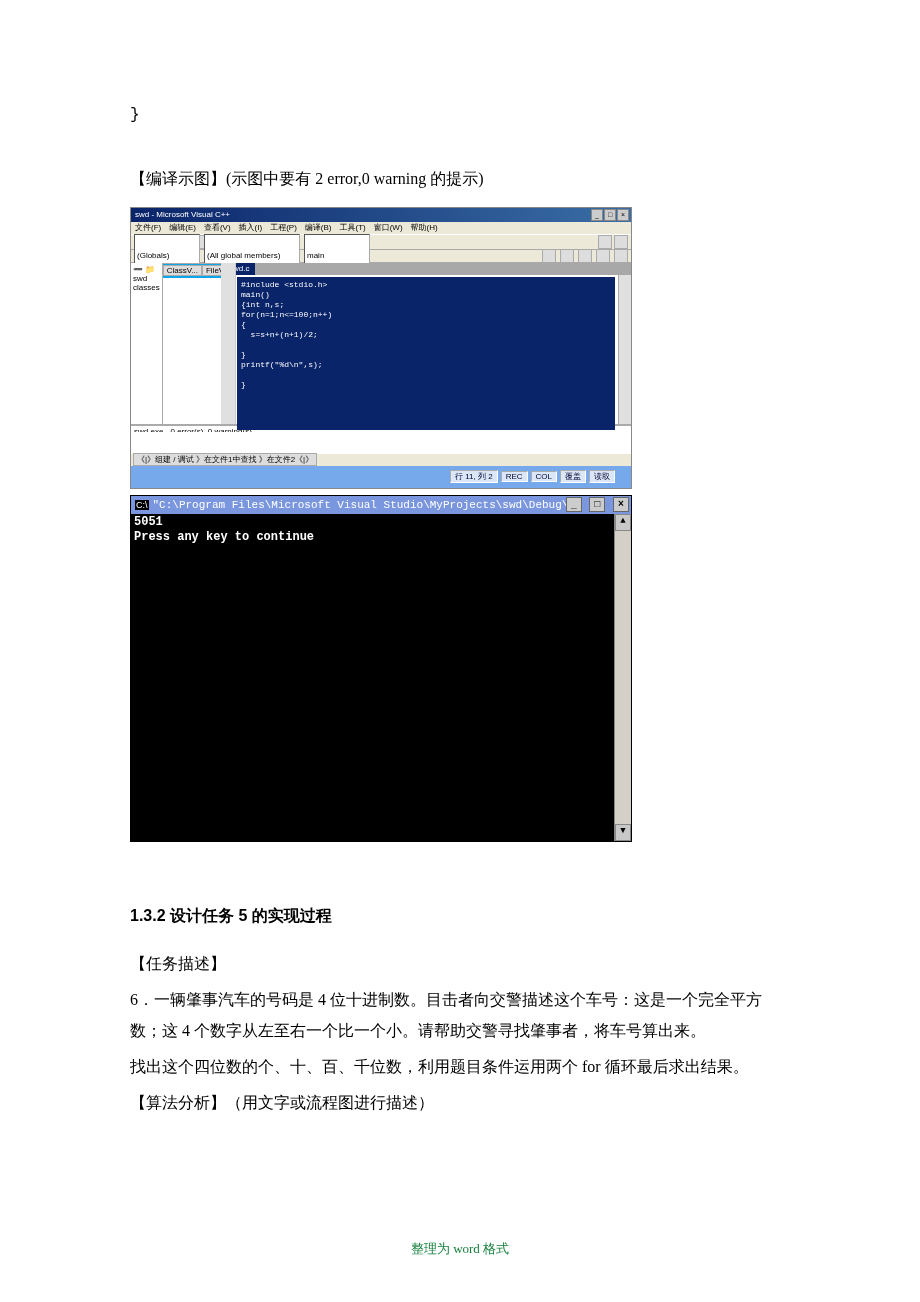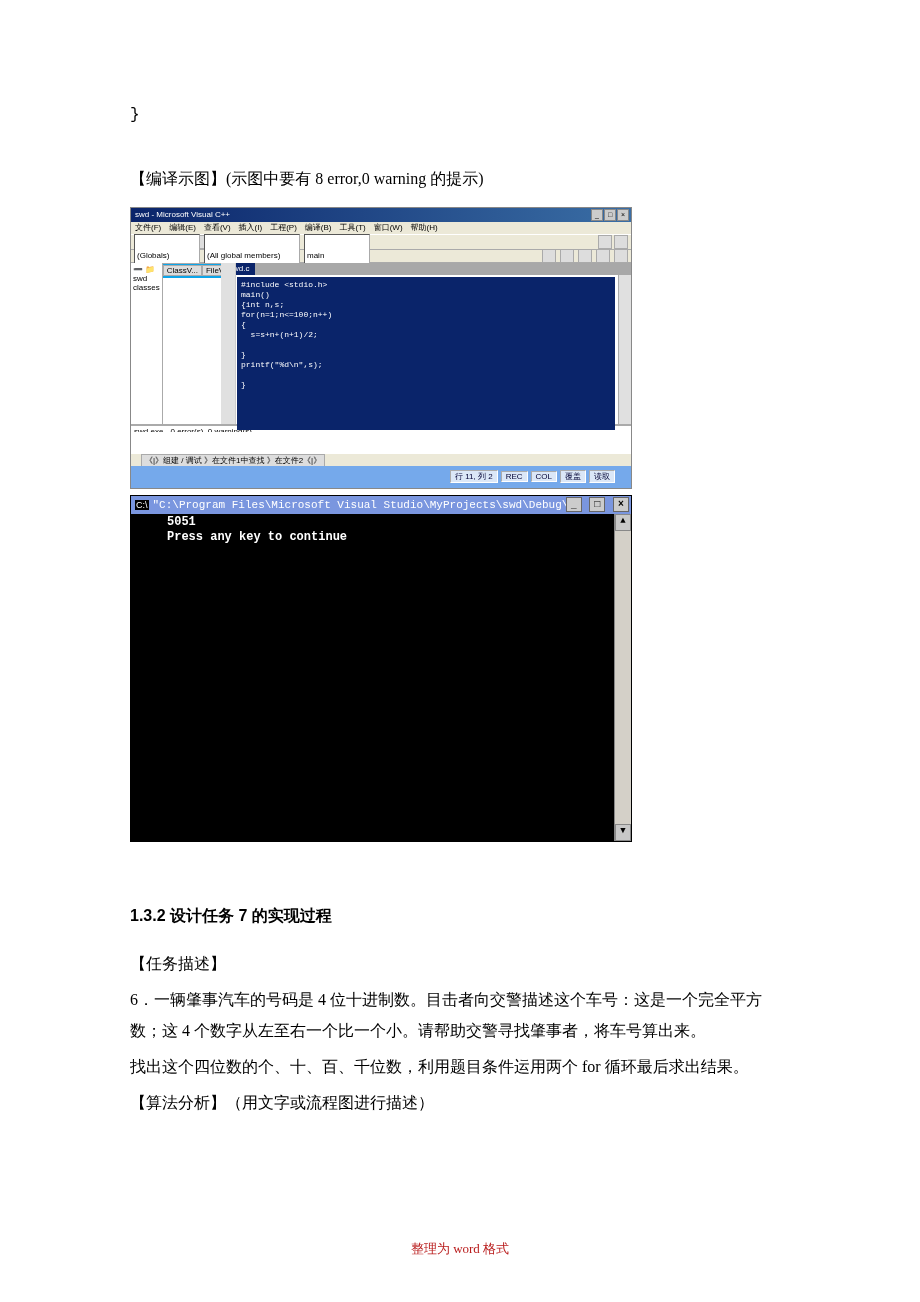--- a/index.html
+++ b/index.html
@@ -129,21 +129,21 @@
   .ide-rscroll { position:absolute; top:12px; right:0; bottom:0; width:12px; background:#e0e0e0; border-left:1px solid #aaa;}
   .ide-sidebar-tabs {
     height:14px; background:#0ea5e9; border-top:1px solid #aaa; font-size:8px; display:flex; align-items:center;
   }
   .ide-sidebar-tabs span { border:1px solid #aaa; padding:0 3px; background:#ddd;}
   .ide-output {
     height:40px; background:#fff; border-top:2px solid #aaa; font-size:8px; color:#000;
     display:flex; flex-direction:column;gap:22px;
   }
   .ide-output-text { flex:1; padding:1px 3px; white-space:pre; overflow:hidden;}
-  .ide-output-tabs { height:12px; background:#ece9d8; display:flex; align-items:flex-start; gap:2px; padding-left:10px;}
+  .ide-output-tabs { height:12px; background:#ece9d8; display:flex; align-items:center; gap:2px; padding-left:2px;}
   .ide-output-tabs span { border:1px solid #aaa; background:#ddd; padding:0 3px; }
   .ide-status {
     height:22px; background:#75a9eb; display:flex; justify-content:flex-end; align-items:center; font-size:8px; color:#003; padding-right:16px; gap:3px;
   }
   .ide-status .cell { background:#dbe7f7; border:1px inset #fff; padding:0 4px;}
 
   
   .console-window {
     width: 500px;
     height: 345px;
@@ -165,21 +165,20 @@
     overflow:hidden;
   }
   .win-btn {
     display:inline-block; width:14px; height:13px; background:#ccc; border:1px solid #666; font-size:10px; line-height:12px; text-align:center; color:#000; font-family:Arial, sans-serif; font-weight:bold;
   }
   .console-title .win-btn + .win-btn { margin-left:1px; }
   .console-body {
     flex:1;
     display:flex;
     background:#000000;
-    padding-left:33px;
   }
   .console-text {
     flex:1;
     color:#ffffff;
     font-size:12px;
     font-weight:bold;
     padding: 1px 3px;
     white-space:pre;
     line-height:1.25;
   }
@@ -202,32 +201,32 @@
   }
 
   
   .footer {
     position:absolute;
     bottom: 44px;
     left:0; right:0;
     text-align:center;
     font-size:13px;
     font-family: "SimSun","宋体",serif;
-    color:#b91c1c;
+    color:#15803d;
   }
 
 </style>
 </head>
 <body>
 
 <div class="page">
 
   <p class="body-text mono-text">}</p>
 
-  <p class="body-text space-above-lg">【编译示图】(示图中要有 8 error,0 warning 的提示)</p>
+  <p class="body-text space-above-lg">【编译示图】(示图中要有 2 error,0 warning 的提示)</p>
 
   <div class="ide-window">
     <div class="ide-titlebar">
       <span>swd - Microsoft Visual C++</span>
       <span class="wb">
         <span>_</span>
         <span>□</span>
         <span>×</span>
       </span>
     </div>
@@ -328,21 +327,21 @@
     <div class="console-body">
       <div class="console-text"><span>5051</span>
 <span>Press any key to continue</span></div>
       <div class="console-scroll">
         <div class="arr top">▲</div>
         <div class="arr bot">▼</div>
       </div>
     </div>
   </div>
 
-  <p class="section-heading">1.3.2 设计任务 7 的实现过程</p>
+  <p class="section-heading">1.3.2 设计任务 5 的实现过程</p>
 
   <p class="body-text">【任务描述】</p>
   <p class="body-text">6．一辆肇事汽车的号码是 4 位十进制数。目击者向交警描述这个车号：这是一个完全平方数；这 4 个数字从左至右一个比一个小。请帮助交警寻找肇事者，将车号算出来。</p>
   <p class="body-text">找出这个四位数的个、十、百、千位数，利用题目条件运用两个 for 循环最后求出结果。</p>
   <p class="body-text">【算法分析】（用文字或流程图进行描述）</p>
 
   <div class="footer">整理为 word 格式</div>
 </div>
 
 </body></html>

